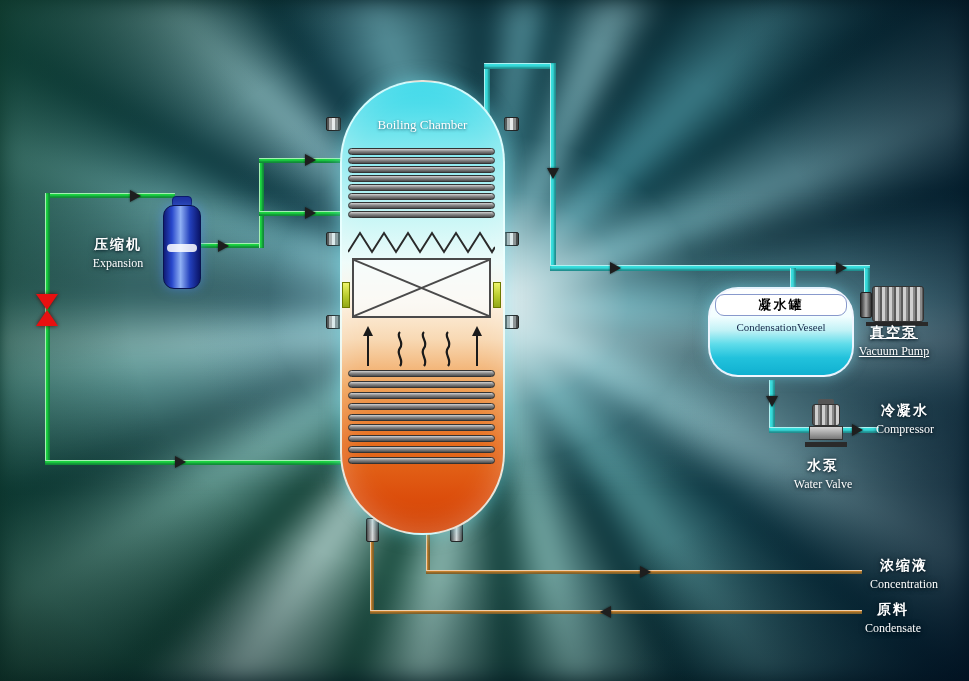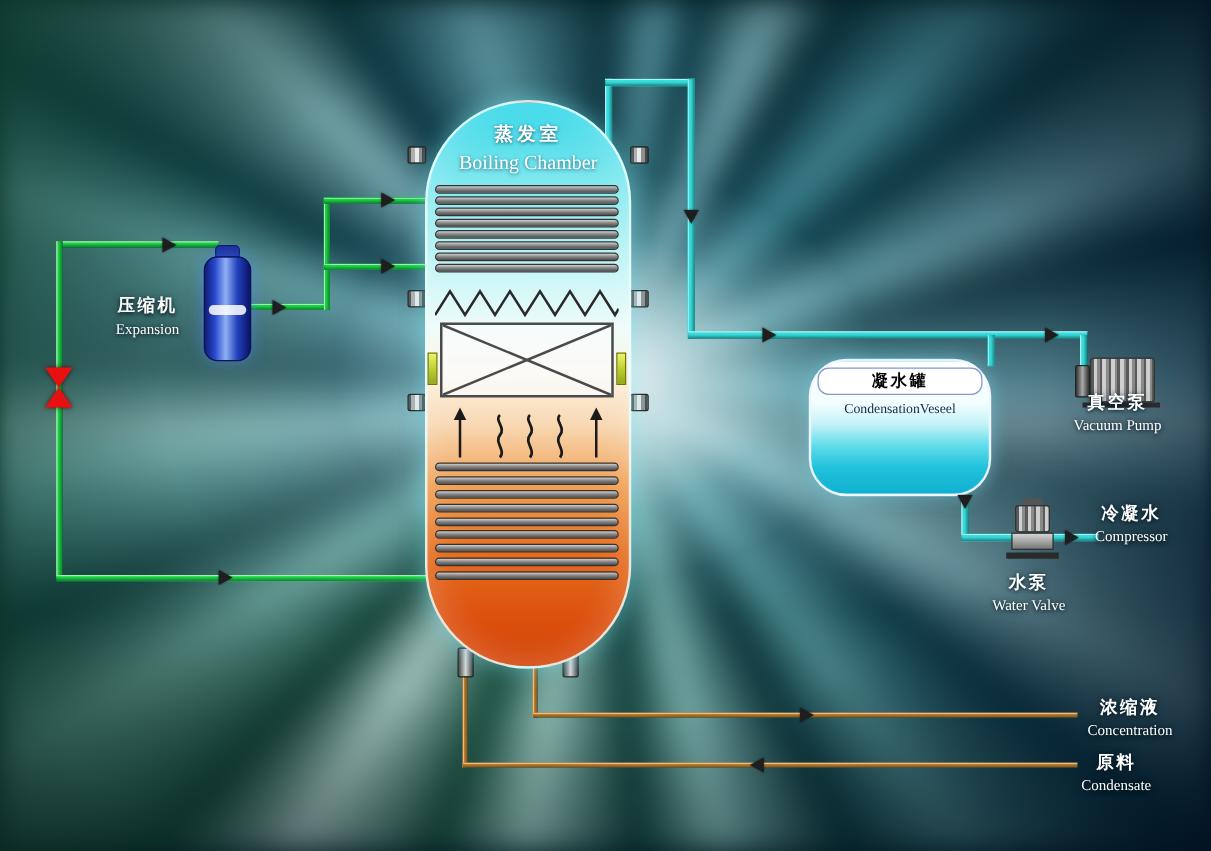--- a/index.html
+++ b/index.html
@@ -41,21 +41,21 @@
   .arr-d{border-left:6px solid transparent;border-right:6px solid transparent;border-top:11px solid #1e1e1e;}
   
   .vessel{position:absolute;left:340px;top:80px;width:165px;height:455px;z-index:5;
     border:2px solid rgba(235,255,255,.85);border-radius:82px;box-sizing:border-box;
     background:linear-gradient(180deg,#2fd6e8 0%,#7fe8ef 14%,#c8f6f6 30%,#eefcfa 40%,
       #fdf3e4 48%,#f8d9b4 57%,#f0a055 68%,#e66d1e 80%,#dc4e0c 92%,#d24406 100%);
     box-shadow:0 0 18px rgba(110,225,240,.5),inset 0 0 30px rgba(255,255,255,.25);}
   .v-label{position:absolute;left:0;top:16px;width:100%;text-align:center;color:#fff;
     text-shadow:0 1px 3px rgba(0,40,60,.7);}
   .v-label .zh{font-size:15px;font-weight:bold;letter-spacing:3px;}
-  .v-label .en{font-size:16px;font-family:"Liberation Serif","DejaVu Serif",serif;margin-top:5px;}
+  .v-label .en{font-size:13px;font-family:"Liberation Serif","DejaVu Serif",serif;margin-top:19px;}
   .coil{position:absolute;left:6px;width:147px;display:flex;flex-direction:column;justify-content:space-between;}
   .coil i{display:block;height:7px;box-sizing:border-box;border:1px solid #333;border-radius:4px;
     background:linear-gradient(180deg,#d2d2d2,#8a8a8a 45%,#4d4d4d);}
   .xbox{position:absolute;left:10px;top:176px;width:139px;height:60px;box-sizing:border-box;
     border:2px solid #4a4a4a;background:rgba(250,252,252,.7);}
   .tab{position:absolute;top:200px;width:8px;height:26px;border:1px solid #6d7a00;box-sizing:border-box;
     background:linear-gradient(180deg,#eef468,#b9cc2e 55%,#93a818);}
   .znote{position:absolute;}
   
   .nozzle{position:absolute;width:15px;height:14px;z-index:4;border:1px solid #222;border-radius:2px;box-sizing:border-box;
@@ -69,21 +69,21 @@
   .comp-stripe{position:absolute;left:3px;right:3px;top:38px;height:8px;border-radius:4px;background:rgba(255,255,255,.85);}
   .comp-nub{position:absolute;left:172px;top:196px;width:20px;height:12px;z-index:5;border-radius:4px;
     background:#1c2f9e;border:1px solid #0a1866;box-sizing:border-box;}
   
   .valve{position:absolute;z-index:6;width:0;height:0;filter:drop-shadow(0 0 2px rgba(60,0,0,.8));}
   .vtri-t{left:36px;top:294px;border-left:11px solid transparent;border-right:11px solid transparent;
     border-top:16px solid var(--valve,#e81010);}
   .vtri-b{left:36px;top:310px;border-left:11px solid transparent;border-right:11px solid transparent;
     border-bottom:16px solid var(--valve,#e81010);}
   
-  .cond{position:absolute;left:647px;top:287px;width:146px;height:110px;z-index:5;border-radius:30px;
+  .cond{position:absolute;left:708px;top:287px;width:146px;height:90px;z-index:5;border-radius:30px;
     border:2px solid rgba(240,246,255,.95);box-sizing:border-box;box-shadow:0 0 14px rgba(120,220,240,.5);
     background:linear-gradient(180deg,#ffffff 0%,#f2feff 32%,#c2f2f6 48%,#5fdcea 64%,#22c2dc 80%,#10b0d0 100%);}
   .cond-strip{position:absolute;left:5px;top:5px;width:132px;height:22px;background:#fff;border:1px solid #8899cc;
     border-radius:9px;box-sizing:border-box;text-align:center;line-height:20px;font-size:13px;font-weight:bold;
     color:#000;letter-spacing:2px;}
   .cond-en{position:absolute;left:0;top:32px;width:100%;text-align:center;font-size:11px;color:#16284a;
     font-family:"Liberation Serif","DejaVu Serif",serif;}
   
   .ribs{background:repeating-linear-gradient(90deg,#5a5a5a 0 2px,#cfcfcf 2px 5px,#8a8a8a 5px 7px);
     border:1px solid #333;box-sizing:border-box;border-radius:3px;}
@@ -153,21 +153,20 @@
   <div class="nozzle" style="left:504px;top:117px;"></div>
   <div class="nozzle" style="left:326px;top:232px;"></div>
   <div class="nozzle" style="left:504px;top:232px;"></div>
   <div class="nozzle" style="left:326px;top:315px;"></div>
   <div class="nozzle" style="left:504px;top:315px;"></div>
   <div class="stub" style="left:366px;top:518px;"></div>
   <div class="stub" style="left:450px;top:518px;"></div>
 
   <div class="vessel">
     <div class="v-label">
-      <div class="zh">蒸发室</div>
       <div class="en">Boiling Chamber</div>
     </div>
     <div class="coil" style="top:66px;height:70px;">
       <i></i>
         <i></i>
         <i></i>
         <i></i>
         <i></i>
         <i></i>
         <i></i>
@@ -225,21 +224,21 @@
 
   <div class="wp-cap"></div>
   <div class="wp-motor ribs"></div>
   <div class="wp-body"></div>
   <div class="wp-base"></div>
 
   <div class="lbl" style="left:118px;top:236px;">
     <div class="zh">压缩机</div>
     <div class="en">Expansion</div>
   </div>
-  <div class="lbl" style="left:894px;top:313px;">
+  <div class="lbl" style="left:894px;top:324px;text-decoration:underline;">
     <div class="zh">真空泵</div>
     <div class="en">Vacuum Pump</div>
   </div>
   <div class="lbl" style="left:905px;top:402px;">
     <div class="zh">冷凝水</div>
     <div class="en">Compressor</div>
   </div>
   <div class="lbl" style="left:823px;top:457px;">
     <div class="zh">水泵</div>
     <div class="en">Water Valve</div>

